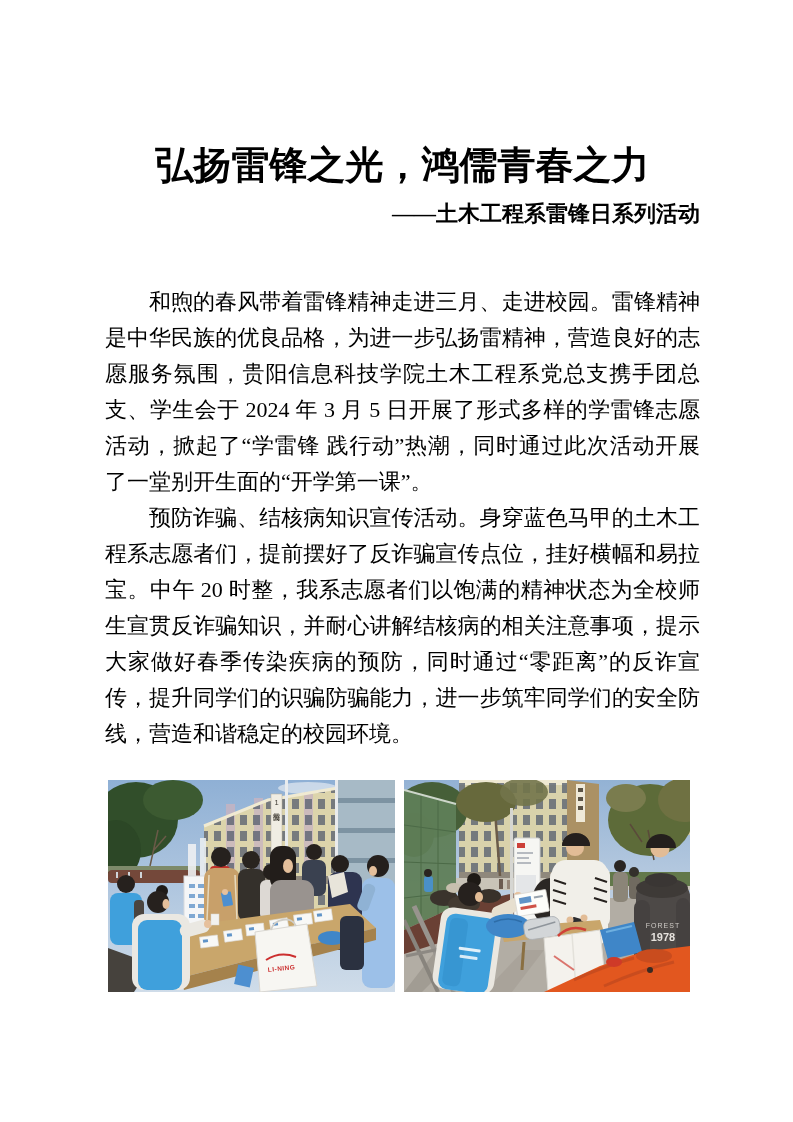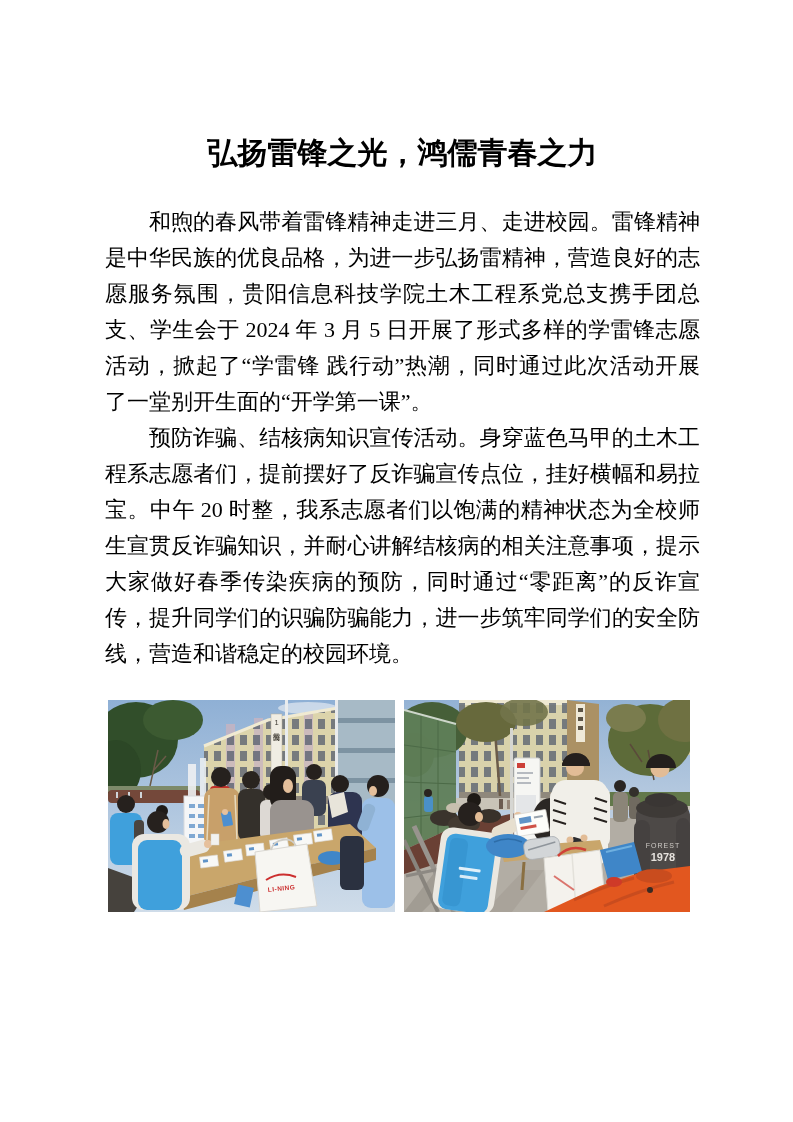--- a/index.html
+++ b/index.html
@@ -7,33 +7,33 @@
     position:relative;
     width:793px;height:1122px;
     background:#ffffff;
     box-sizing:border-box;
     padding:130px 93px 0 105px;
     overflow:hidden;
     font-family:"Liberation Serif","DejaVu Serif",serif;
     color:#000;
   }
   .doc-title{
-    margin:4px;
-    font-size:30px;line-height:38px;
+    margin:16px;
+    font-size:38px;line-height:38px;
     font-weight:bold;
     text-align:center;
     font-family:"Liberation Serif","DejaVu Serif",serif;
   }
   .doc-subtitle{
     margin:9px 0 0 0;
     font-size:22px;line-height:28px;
     font-weight:bold;
     text-align:right;
   }
-  .body-text{margin-top:32px;}
+  .body-text{margin-top:56px;}
   .body-text p{
     margin:0;
     font-size:22px;
     line-height:36px;
     text-align:justify;
     text-justify:inter-ideograph;
     text-indent:2em;
   }
   .photo-row{
     display:flex;
@@ -48,20 +48,21 @@
     font-family:"Liberation Sans","DejaVu Sans",sans-serif;
   }
   .smalltxt{font-family:"Liberation Sans","DejaVu Sans",sans-serif;}
 </style>
 </head>
 <body>
 
 <div class="page">
 
   <h1 class="doc-title">弘扬雷锋之光，鸿儒青春之力</h1>
+  <h2 class="doc-subtitle">——土木工程系雷锋日系列活动</h2>
 
   <div class="body-text">
     <p>和煦的春风带着雷锋精神走进三月、走进校园。雷锋精神是中华民族的优良品格，为进一步弘扬雷精神，营造良好的志愿服务氛围，贵阳信息科技学院土木工程系党总支携手团总支、学生会于 2024 年 3 月 5 日开展了形式多样的学雷锋志愿活动，掀起了“学雷锋 践行动”热潮，同时通过此次活动开展了一堂别开生面的“开学第一课”。</p>
     <p>预防诈骗、结核病知识宣传活动。身穿蓝色马甲的土木工程系志愿者们，提前摆好了反诈骗宣传点位，挂好横幅和易拉宝。中午 20 时整，我系志愿者们以饱满的精神状态为全校师生宣贯反诈骗知识，并耐心讲解结核病的相关注意事项，提示大家做好春季传染疾病的预防，同时通过“零距离”的反诈宣传，提升同学们的识骗防骗能力，进一步筑牢同学们的安全防线，营造和谐稳定的校园环境。</p>
   </div>
 
   <div class="photo-row">
 
     <svg width="287" height="212" viewBox="0 0 287 212" role="img" aria-label="学生们围在反诈骗宣传桌前领取宣传单，身穿蓝马甲的志愿者坐在桌旁，背景为1号公寓楼">
       <defs>

